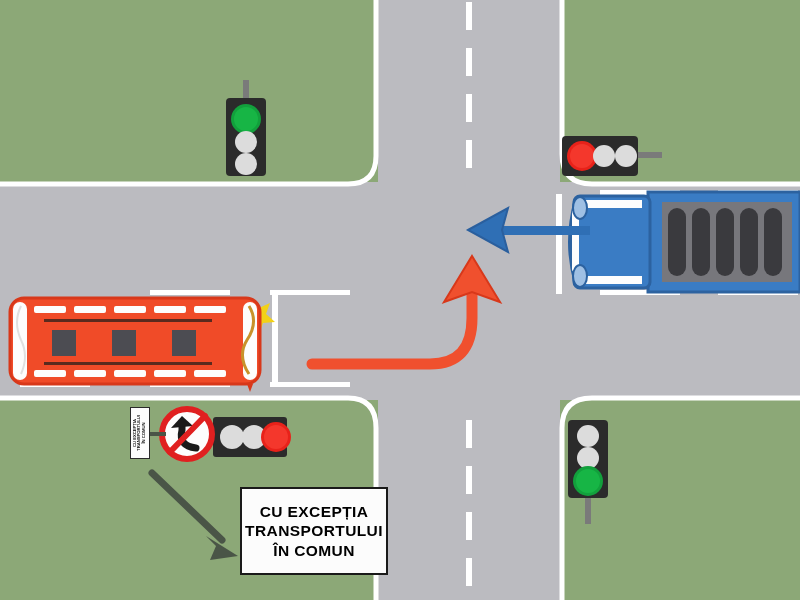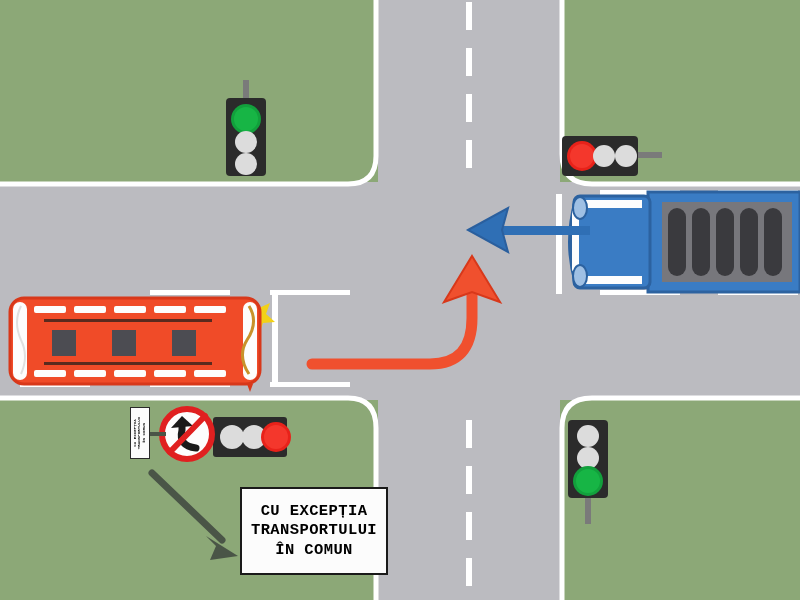--- a/index.html
+++ b/index.html
@@ -5,21 +5,21 @@
   html, body {
     margin: 0;
     padding: 0;
     background: #ffffff;
   }
   #scene {
     position: relative;
     width: 800px;
     height: 600px;
     overflow: hidden;
-    font-family: Liberation Mono, monospace;
+    font-family: Liberation Sans, sans-serif;
     background: #86efac;
   }
   .layer { position: absolute; top: 0; left: 0; width: 800px; height: 600px; }
   svg.layer { display: block; }
 
   
   #exception-box {
     position: absolute;
     left: 240px;
     top: 487px;

